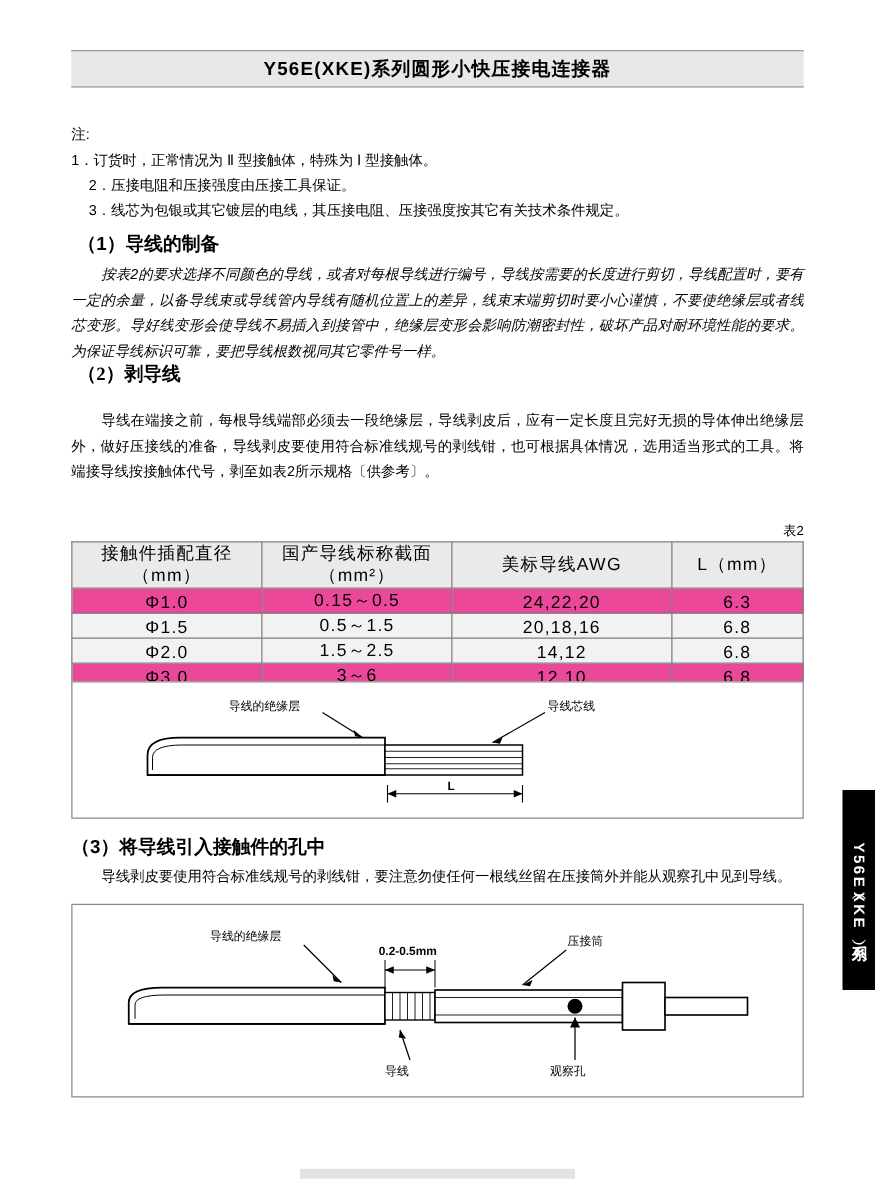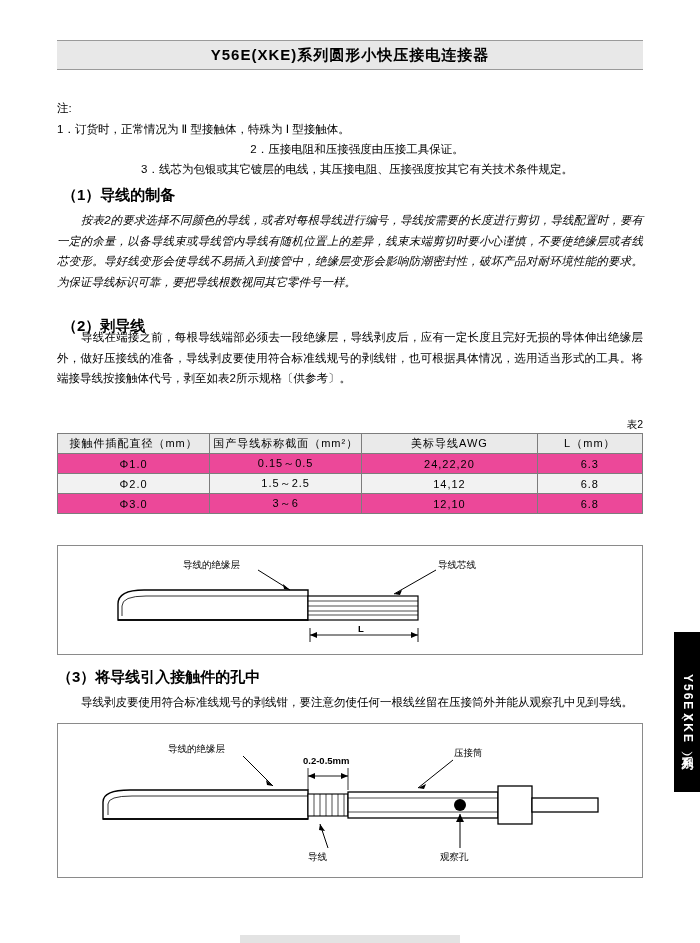--- a/index.html
+++ b/index.html
@@ -47,31 +47,31 @@
     position: absolute;
     left: 57px;
     top: 98px;
     width: 586px;
     font-size: 11.5px;
     line-height: 20px;
   }
   .notes .note-label { margin: 0 0 1px 0; }
   .notes .note-line { margin: 0; white-space: nowrap; }
   .notes .indent1 { padding-left: 0px; }
-  .notes .indent2 { padding-left: 14px; text-align: center; }
+  .notes .indent2 { padding-left: 14px; }
 
   
   .section-head {
     position: absolute;
     font-size: 15px;
     font-weight: bold;
     left: 57px;
   }
   #sec1 { top: 186px; left: 62px; }
-  #sec2 { top: 317px; left: 62px; }
+  #sec2 { top: 290px; left: 62px; font-family: Liberation Serif, serif; }
   #sec3 { top: 668px; left: 57px; }
 
   
   .para {
     position: absolute;
     left: 57px;
     width: 586px;
     font-size: 11.5px;
     line-height: 20.5px;
     text-align: justify;
@@ -87,21 +87,21 @@
     right: 57px;
     top: 418px;
     font-size: 10.5px;
   }
   table.spec {
     position: absolute;
     left: 57px;
     top: 433px;
     width: 586px;
     border-collapse: collapse;
-    font-size: 11px;
+    font-size: 14px;
   }
   table.spec th, table.spec td {
     border: 1px solid #7d7d7d;
     text-align: center;
     height: 20px;
     padding: 0 2px;
     font-weight: normal;
     letter-spacing: 1px;
   }
   table.spec thead th { background: #eaeaea; }
@@ -198,20 +198,26 @@
       </tr>
     </thead>
     <tbody>
       <tr>
         <td>Φ1.0</td>
         <td>0.15～0.5</td>
         <td>24,22,20</td>
         <td>6.3</td>
       </tr>
       <tr class="alt">
+        <td>Φ1.5</td>
+        <td>0.5～1.5</td>
+        <td>20,18,16</td>
+        <td>6.8</td>
+      </tr>
+      <tr class="alt">
         <td>Φ2.0</td>
         <td>1.5～2.5</td>
         <td>14,12</td>
         <td>6.8</td>
       </tr>
       <tr>
         <td>Φ3.0</td>
         <td>3～6</td>
         <td>12,10</td>
         <td>6.8</td>

